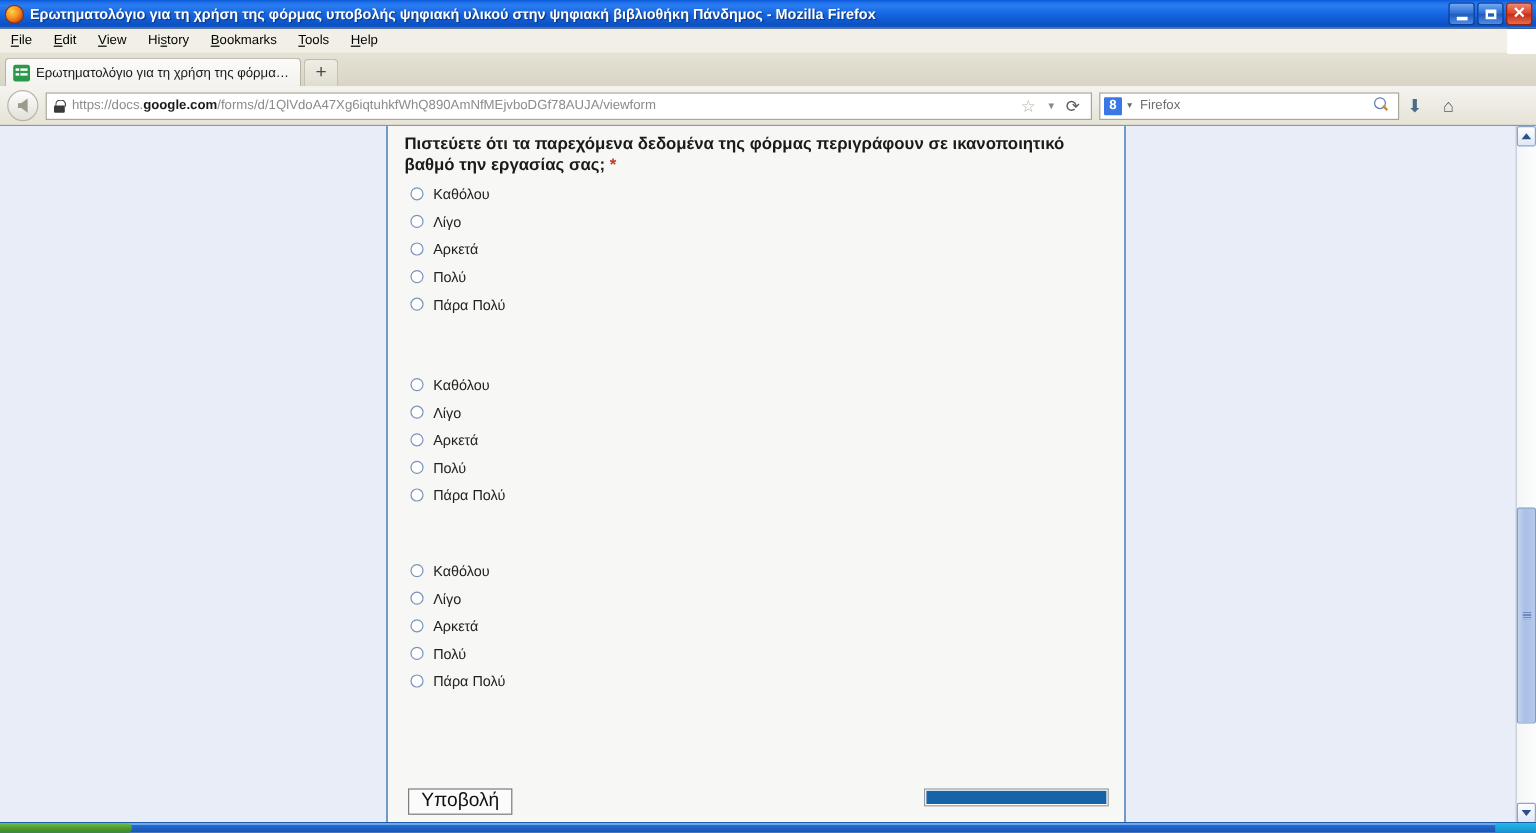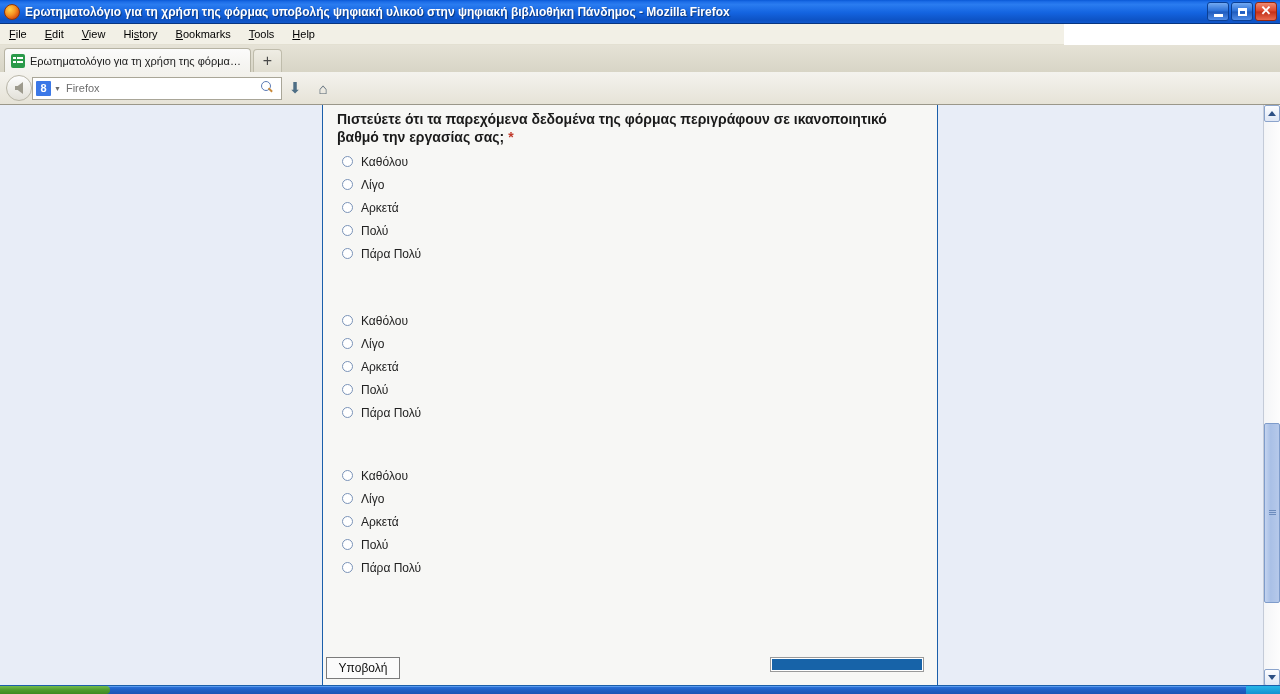--- a/index.html
+++ b/index.html
@@ -43,21 +43,21 @@
   }
   .wbtn.min { background: linear-gradient(to bottom,#72a9f2,#2a6fd6 48%,#1f5bbd 52%,#4f8ce8); }
   .wbtn.max { background: linear-gradient(to bottom,#72a9f2,#2a6fd6 48%,#1f5bbd 52%,#4f8ce8); }
   .wbtn.close { background: linear-gradient(to bottom,#f08a72,#d9442a 48%,#c22f18 52%,#e86a4e); border-color:#93260f; }
   .wbtn .glyph-min { position:absolute; bottom:3px; width:9px; height:3px; background:#fff; }
   .wbtn .glyph-max { width:9px; height:8px; border:2px solid #fff; border-top-width:3px; }
   .wbtn .glyph-close { font-size: 13px; font-family:"Liberation Sans",sans-serif; margin-top:-2px;}
 
   
   #menubar {
-    position: absolute; left: 0; top: 24px; width: 1064px; height: 21px;
+    position: absolute; left: 0; top: 24px; width: 1256px; height: 21px;
     background: #f2f0e6; display: flex; align-items: center;
     border-bottom: 1px solid #e3e0d2;
   }
   .menuitem {
     font-size: 11px; color: #000; padding: 2px 9px; white-space: nowrap;
   }
   .menuitem u { text-decoration: underline; }
 
   
   #tabstrip {
@@ -213,23 +213,23 @@
   .opt-label { font-size: 12px; color: #222; }
 
   
   .gap-1 { height: 34px; }
   .gap-2 { height: 30px; }
 
   #submitrow {
     position: absolute; left: 0; bottom: 3px; width: 614px; height: 26px;
   }
   #submitbtn {
-    position: absolute; left: 3px; top: 0; height: 22px; min-width: 74px;
+    position: absolute; left: 17px; top: 0; height: 22px; min-width: 74px;
     background: #fbfbfb; border: 1px solid #7b7b7b;
-    font-size: 12px; color: #111; padding: 2px 10px;
+    font-size: 16px; color: #111; padding: 2px 10px;
     display:flex; align-items:center; justify-content:center;
   }
   #progressbar {
     position: absolute; left: 447px; top: 0; width: 154px; height: 15px;
     background: #ffffff; border: 1px solid #9a9a9a; padding: 1px;
   }
   #progressfill { width: 100%; height: 100%; background: #1763a8; }
 
   
   #vscroll {
@@ -315,20 +315,27 @@
     <div class="favicon"></div>
     <div class="tab-title">Ερωτηματολόγιο για τη χρήση της φόρμας υ...</div>
   </div>
   <div id="newtab">+</div>
 </div>
 
 <div id="navbar">
   <div id="backbtn">
     <span class="arrow"></span>
   </div>
+  <div id="urlbar">
+    <span class="lock-icon"></span>
+    <span id="urltext"><span class="pre">https://docs.</span><b>google.com</b><span>/forms/d/1QlVdoA47Xg6iqtuhkfWhQ890AmNfMEjvboDGf78AUJA/viewform</span></span>
+    <span class="nav-star">☆</span>
+    <span class="nav-caret">▼</span>
+    <span class="nav-reload">⟳</span>
+  </div>
   <div id="searchbox">
     <span class="g-icon">8</span>
     <span class="s-caret">▼</span>
     <span class="s-text">Firefox</span>
     <span class="magnifier"></span>
   </div>
   <div class="nav-download">⬇</div>
   <div class="nav-home">⌂</div>
 </div>
 

